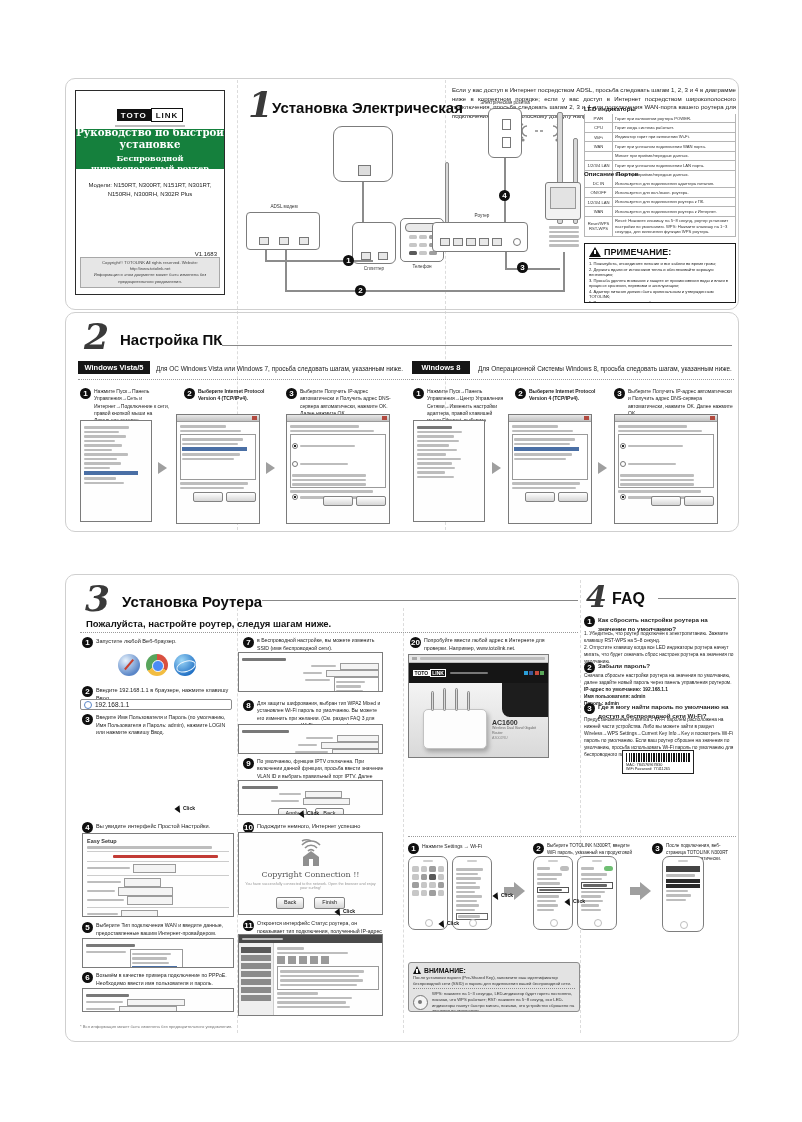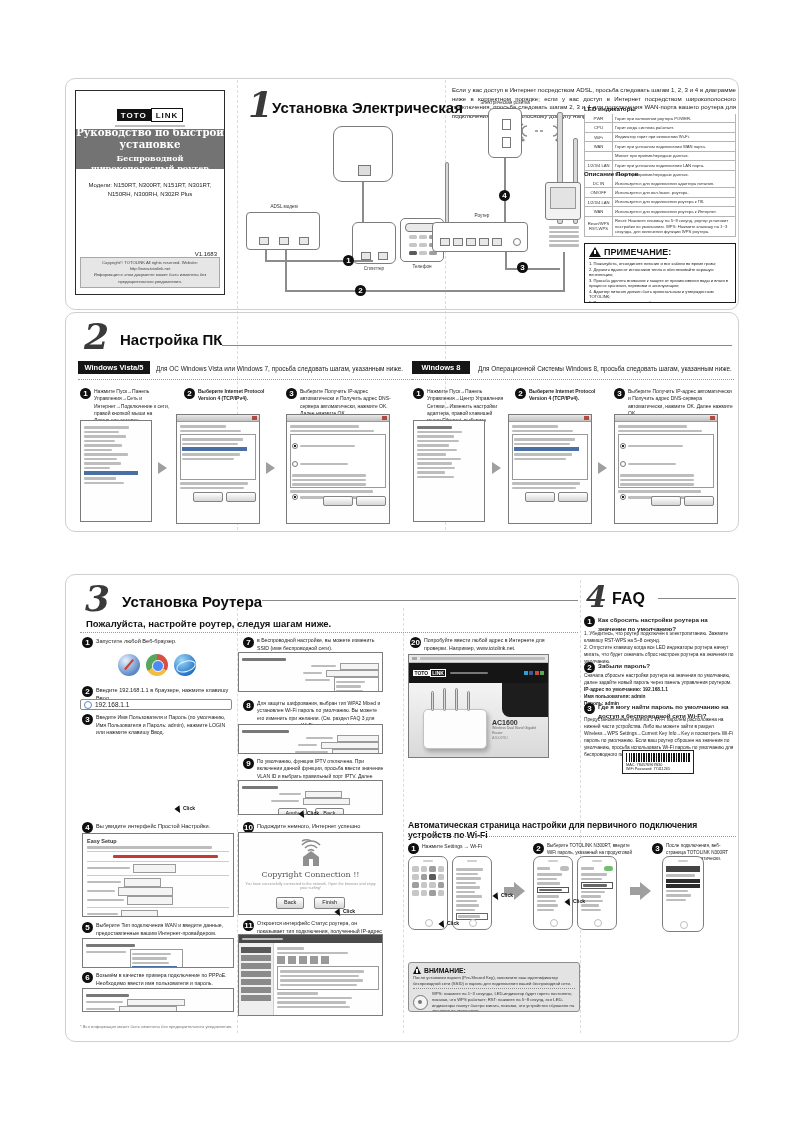--- a/index.html
+++ b/index.html
@@ -82,21 +82,21 @@
 
   <div class="panel" style="left:65px;top:78px;width:672px;height:230px;"></div>
   <div class="panel" style="left:65px;top:312px;width:672px;height:218px;"></div>
   <div class="panel" style="left:65px;top:574px;width:672px;height:466px;"></div>
 
   <div class="abs" style="left:75px;top:90px;width:148px;height:203px;border:1px solid #2b2b2b;background:#fff;">
     <div class="abs" style="left:0;top:12px;width:100%;text-align:center;">
       <span style="background:#111;color:#fff;font-weight:bold;font-size:8px;padding:1.5px 4px;letter-spacing:1px;">TOTO</span><span style="background:#fff;color:#111;font-weight:bold;font-size:8px;padding:1.5px 4px;border:1px solid #111;letter-spacing:1px;">LINK</span>
       <div style="margin:4px auto 0;width:70px;height:2px;background:#bdbdbd;"></div>
     </div>
-    <div class="abs" style="left:0;top:38px;width:100%;height:40px;background:#737373;display:flex;flex-direction:column;justify-content:center;">
+    <div class="abs" style="left:0;top:38px;width:100%;height:40px;background:#15803d;display:flex;flex-direction:column;justify-content:center;">
       <div style="font-family:'DejaVu Serif',serif;font-weight:bold;color:#fff;font-size:10.2px;text-align:center;">Руководство по быстрой установке</div>
       <div style="font-family:'DejaVu Serif',serif;font-weight:bold;color:#fff;font-size:8px;text-align:center;margin-top:3px;">Беспроводной широкополосный роутер</div>
     </div>
     <div class="abs" style="left:0;top:90px;width:100%;text-align:center;font-size:6px;line-height:1.5;color:#222;">
       <div>Модели: N150RT, N300RT, N151RT, N301RT,</div>
       <div>N150RH, N300RH, N302R Plus</div>
     </div>
     <div class="abs" style="right:7px;top:160px;font-size:6px;color:#222;">V1.1683</div>
     <div class="abs" style="left:4px;right:4px;bottom:6px;background:#e6e6e6;border:1px solid #a8a8a8;padding:2px 2px;text-align:center;font-size:4.2px;line-height:1.5;color:#444;">
       <div>Copyright© TOTOLINK All rights reserved. Website: http://www.totolink.net</div>
@@ -776,21 +776,20 @@
       <span class="txt" style="font-weight:bold;font-size:6.2px;">Где я могу найти пароль по умолчанию на доступ к беспроводной сети Wi-Fi?</span>
   </div>
   <div class="abs txt" style="left:584px;top:717px;width:152px;font-size:4.8px;">Предустановленная этикетка с Wi-Fi паролем расположена на нижней части устройства. Либо вы можете зайти в раздел Wireless→WPS Settings→Current Key Info→Key и посмотреть Wi-Fi пароль по умолчанию. Если ваш роутер сброшен на значения по умолчанию, просьба использовать Wi-Fi пароль по умолчанию для беспроводного подключения к роутеру.</div>
 
   <div class="abs" style="left:622px;top:750px;width:64px;border:1px solid #222;background:#fff;padding:2px 3px;">
     <div class="barcode"></div>
     <div style="font-size:3.8px;color:#222;margin-top:1px;">MAC: 784576967B30</div>
     <div style="font-size:3.8px;color:#222;">WiFi Password: 77411265</div>
   </div>
 
-  <div class="abs" style="left:408px;top:820px;width:330px;font-size:8.6px;font-weight:bold;color:#111;">Автоматическая страница настройки для первичного подключения устройств по Wi-Fi</div>
   <div class="dotrule" style="left:408px;top:836px;width:328px;"></div>
 
   <div class="step" style="left:408px;top:843px;width:92px;">
     <span class="circ">1</span>
       <span class="txt" style="font-size:5px;">Нажмите Settings → Wi-Fi</span>
   </div>
   <div class="phone" style="left:408px;top:856px;width:40px;height:74px;">
     <div class="apps">
         <i class="cell"></i>
         <i class="cell"></i>

